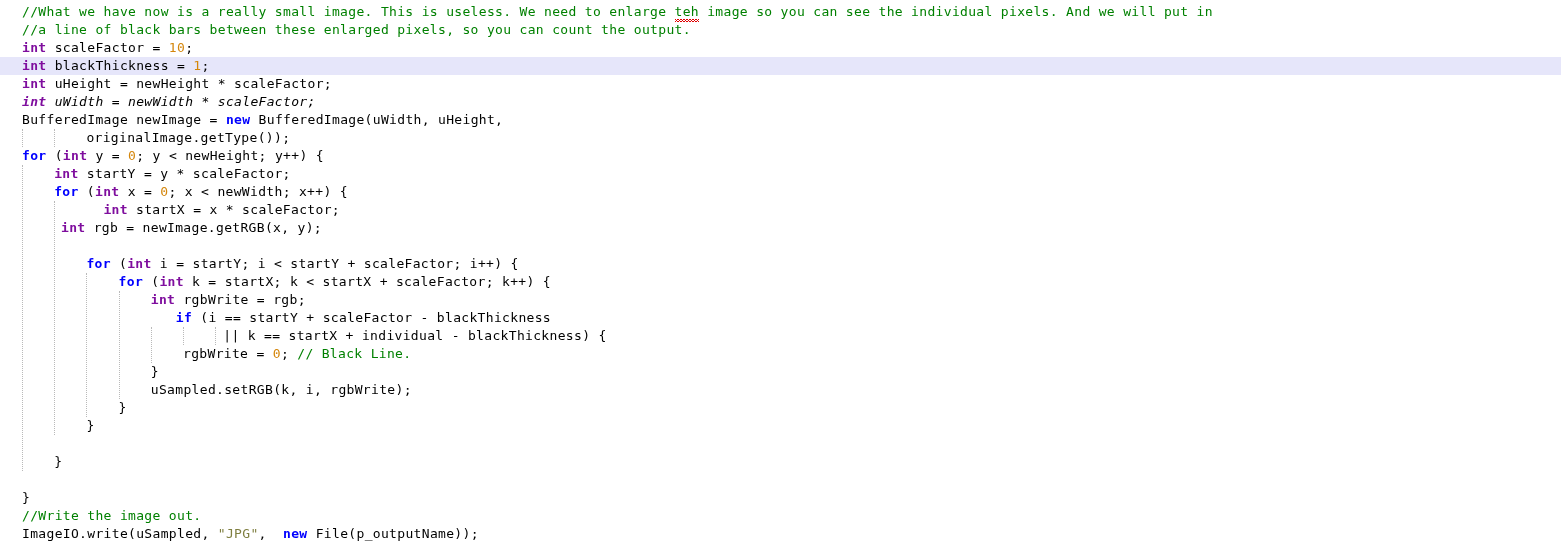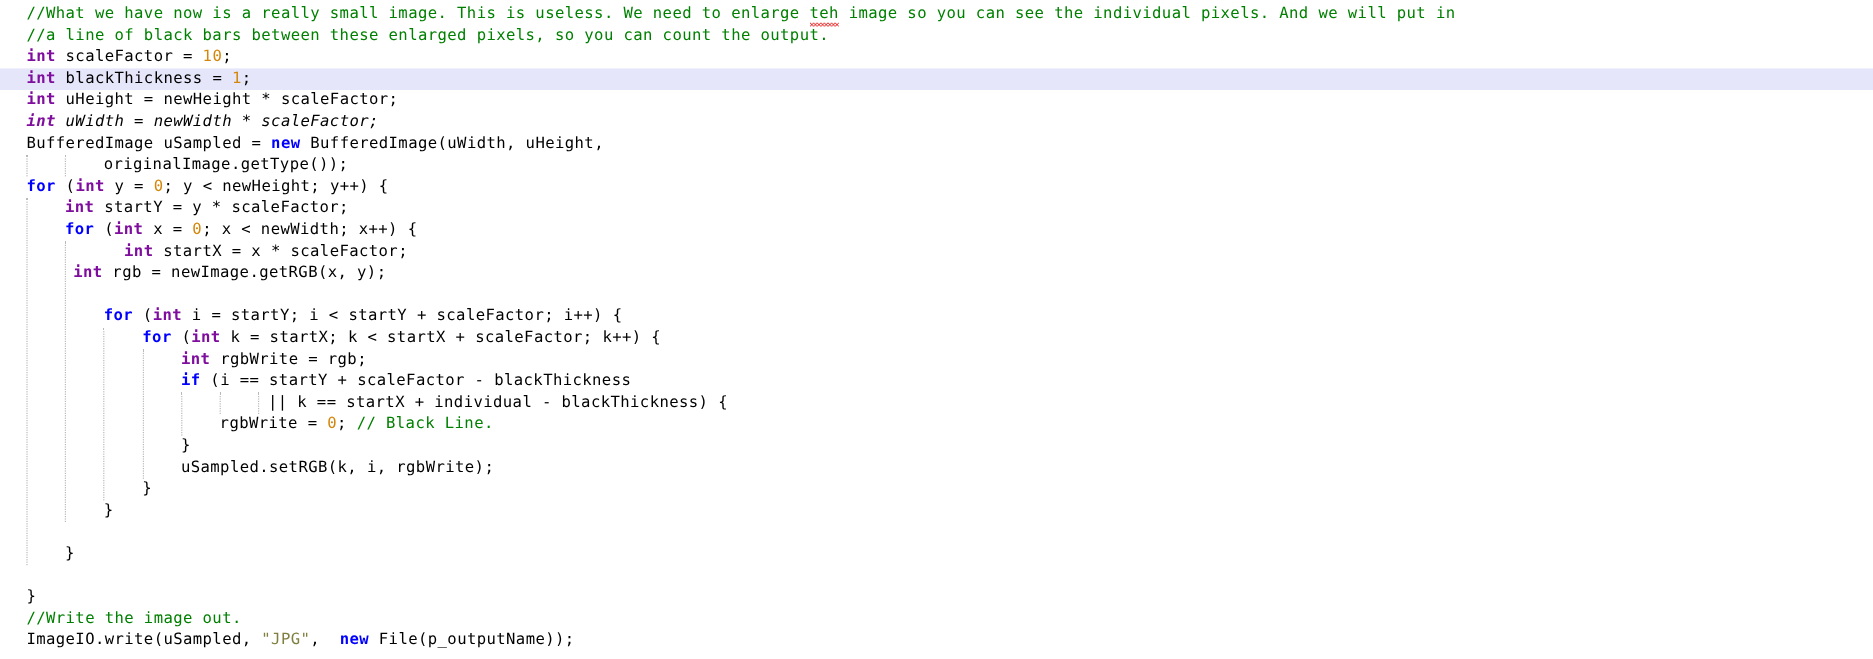--- a/index.html
+++ b/index.html
@@ -106,32 +106,32 @@
       <div class="guide" style="left: 183px; top: 327px; height: 18px;"></div>
       <div class="guide" style="left: 215.2px; top: 327px; height: 18px;"></div>
     </div>
   <div class="code-layer">
       <div class="line" style="top: 3px;"><span class="pad" style="padding-left: 22px;"><span class="t-cmt">//What we have now is a really small image. This is useless. We need to enlarge </span><span class="sp"><span class="t-cmt">teh</span></span><span class="t-cmt"> image so you can see the individual pixels. And we will put in</span></span></div>
       <div class="line" style="top: 21px;"><span class="pad" style="padding-left: 22px;"><span class="t-cmt">//a line of black bars between these enlarged pixels, so you can count the output.</span></span></div>
       <div class="line" style="top: 39px;"><span class="pad" style=""><span class="t-type">int</span><span class="t-txt"> scaleFactor = </span><span class="t-num">10</span><span class="t-txt">;</span></span></div>
       <div class="line hl" style="top: 57px;"><span class="pad" style="padding-left: 22px;"><span class="t-type">int</span><span class="t-txt"> blackThickness = </span><span class="t-num">1</span><span class="t-txt">;</span></span></div>
       <div class="line" style="top: 75px;"><span class="pad" style="padding-left: 22px;"><span class="t-type">int</span><span class="t-txt"> uHeight = newHeight * scaleFactor;</span></span></div>
       <div class="line" style="top: 93px;"><span class="pad" style="padding-left: 22px; font-style: italic;"><span class="t-type">int</span><span class="t-txt"> uWidth = newWidth * scaleFactor;</span></span></div>
-      <div class="line" style="top: 111px;"><span class="pad" style="padding-left: 22px;"><span class="t-txt">BufferedImage uSampled = </span><span class="t-kw">new</span><span class="t-txt"> BufferedImage(uWidth, uHeight,</span></span></div>
+      <div class="line" style="top: 111px;"><span class="pad" style="padding-left: 22px;"><span class="t-txt">BufferedImage newImage = </span><span class="t-kw">new</span><span class="t-txt"> BufferedImage(uWidth, uHeight,</span></span></div>
       <div class="line" style="top: 129px;"><span class="pad" style="padding-left: 86.4px;"><span class="t-txt">originalImage.getType());</span></span></div>
       <div class="line" style="top: 147px;"><span class="pad" style="padding-left: 22px;"><span class="t-kw">for</span><span class="t-txt"> (</span><span class="t-type">int</span><span class="t-txt"> y = </span><span class="t-num">0</span><span class="t-txt">; y &lt; newHeight; y++) {</span></span></div>
       <div class="line" style="top: 165px;"><span class="pad" style="padding-left: 54.2px;"><span class="t-type">int</span><span class="t-txt"> startY = y * scaleFactor;</span></span></div>
       <div class="line" style="top: 183px;"><span class="pad" style="padding-left: 54.2px;"><span class="t-kw">for</span><span class="t-txt"> (</span><span class="t-type">int</span><span class="t-txt"> x = </span><span class="t-num">0</span><span class="t-txt">; x &lt; newWidth; x++) {</span></span></div>
       <div class="line" style="top: 201px;"><span class="pad" style="padding-left: 86.4px; margin-left: 17px;"><span class="t-type">int</span><span class="t-txt"> startX = x * scaleFactor;</span></span></div>
       <div class="line" style="top: 219px;"><span class="pad" style="padding-left: 61px;"><span class="t-type">int</span><span class="t-txt"> rgb = newImage.getRGB(x, y);</span></span></div>
       <div class="line" style="top: 237px;"><span class="pad" style="padding-left: 22px;">&nbsp;</span></div>
       <div class="line" style="top: 255px;"><span class="pad" style="padding-left: 86.4px;"><span class="t-kw">for</span><span class="t-txt"> (</span><span class="t-type">int</span><span class="t-txt"> i = startY; i &lt; startY + scaleFactor; i++) {</span></span></div>
       <div class="line" style="top: 273px;"><span class="pad" style="padding-left: 118.6px;"><span class="t-kw">for</span><span class="t-txt"> (</span><span class="t-type">int</span><span class="t-txt"> k = startX; k &lt; startX + scaleFactor; k++) {</span></span></div>
       <div class="line" style="top: 291px;"><span class="pad" style="padding-left: 150.8px;"><span class="t-type">int</span><span class="t-txt"> rgbWrite = rgb;</span></span></div>
-      <div class="line" style="top: 309px;"><span class="pad" style="padding-left: 150.8px;"><span class="t-kw">if</span><span class="t-txt"> (i == startY + scaleFactor - blackThickness</span></span></div>
+      <div class="line" style="top: 309px; padding-left: 25px;"><span class="pad" style="padding-left: 150.8px;"><span class="t-kw">if</span><span class="t-txt"> (i == startY + scaleFactor - blackThickness</span></span></div>
       <div class="line" style="top: 327px;"><span class="pad" style="padding-left: 223.25px;"><span class="t-txt">|| k == startX + individual - blackThickness) {</span></span></div>
       <div class="line" style="top: 345px;"><span class="pad" style="padding-left: 183px;"><span class="t-txt">rgbWrite = </span><span class="t-num">0</span><span class="t-txt">; </span><span class="t-cmt">// Black Line.</span></span></div>
       <div class="line" style="top: 363px;"><span class="pad" style="padding-left: 150.8px;"><span class="t-txt">}</span></span></div>
       <div class="line" style="top: 381px;"><span class="pad" style="padding-left: 150.8px;"><span class="t-txt">uSampled.setRGB(k, i, rgbWrite);</span></span></div>
       <div class="line" style="top: 399px;"><span class="pad" style="padding-left: 118.6px;"><span class="t-txt">}</span></span></div>
       <div class="line" style="top: 417px;"><span class="pad" style="padding-left: 86.4px;"><span class="t-txt">}</span></span></div>
       <div class="line" style="top: 435px;"><span class="pad" style="padding-left: 22px;">&nbsp;</span></div>
       <div class="line" style="top: 453px;"><span class="pad" style="padding-left: 54.2px;"><span class="t-txt">}</span></span></div>
       <div class="line" style="top: 471px;"><span class="pad" style="padding-left: 22px;">&nbsp;</span></div>
       <div class="line" style="top: 489px;"><span class="pad" style="padding-left: 22px;"><span class="t-txt">}</span></span></div>

